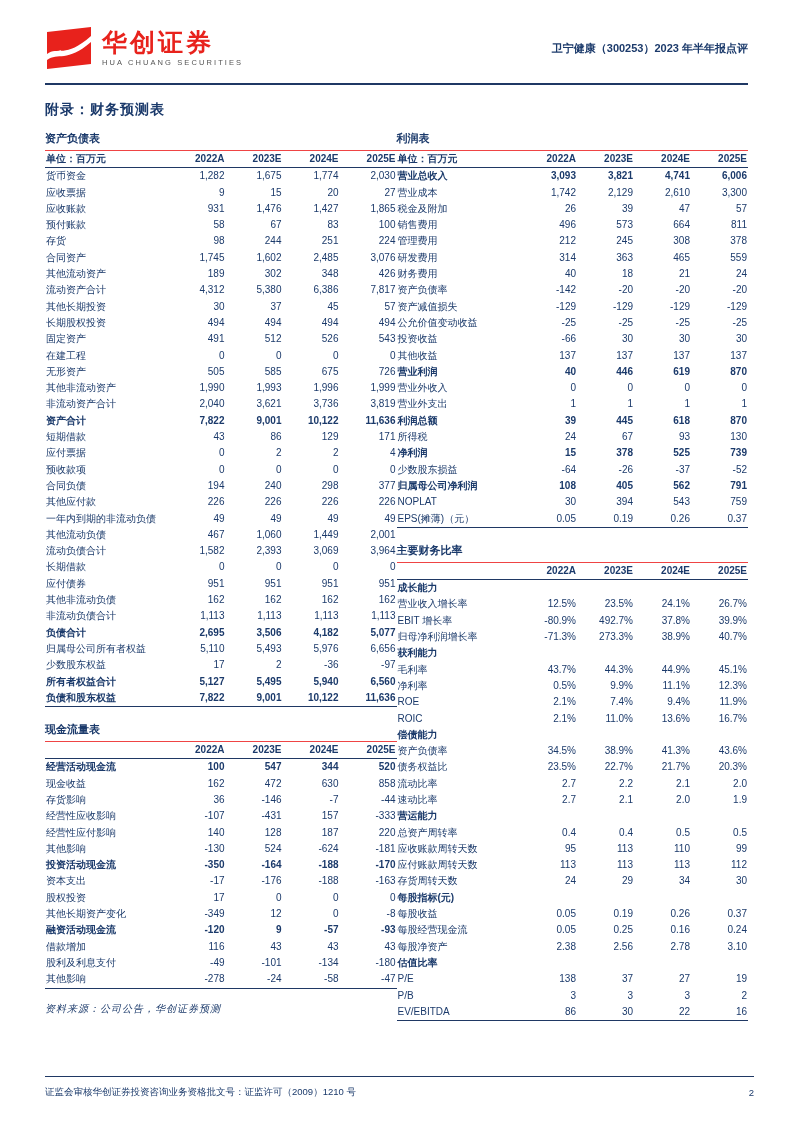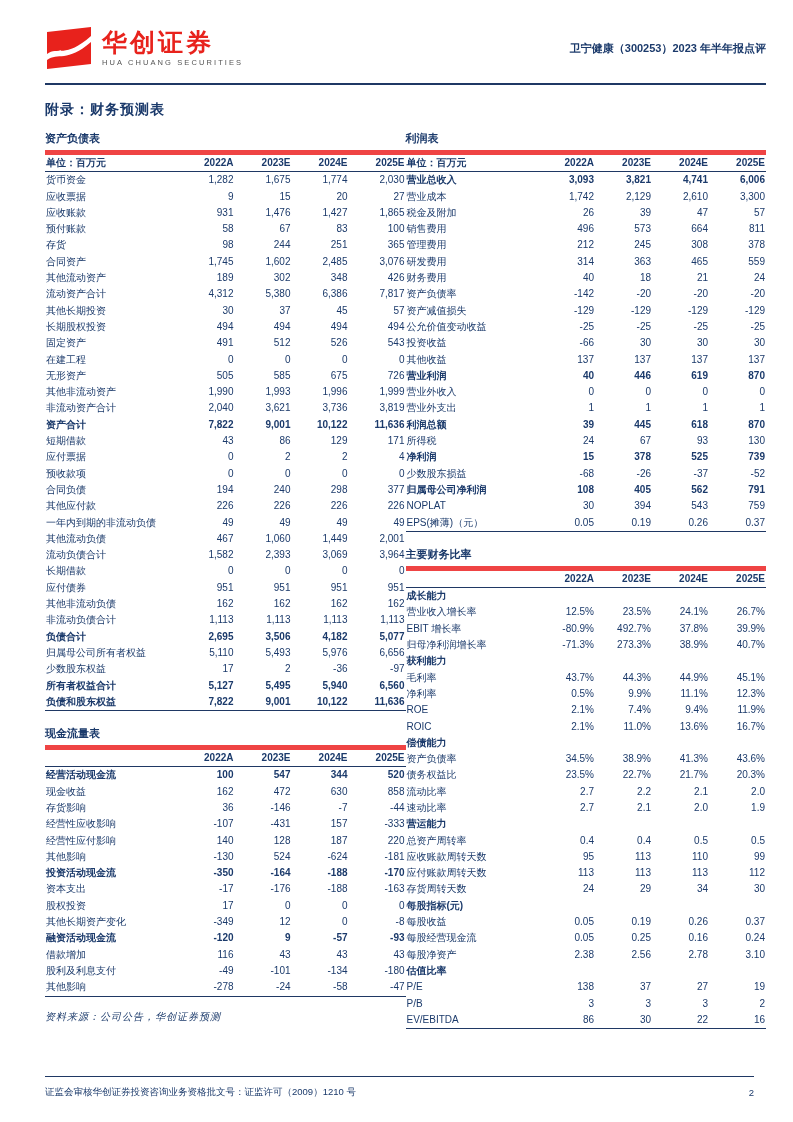--- a/index.html
+++ b/index.html
@@ -2,21 +2,21 @@
 <html><head>
 <meta charset="utf-8">
 <style>
   * { margin:0; padding:0; box-sizing:border-box; }
   html,body { background:#ffffff; }
   body {
     width:793px; height:1122px; position:relative; overflow:hidden;
     font-family:"Liberation Sans","DejaVu Sans",sans-serif;
     color:#1b3a6b;
   }
-  .page { padding:20px 27px 0 45px; }
+  .page { padding:20px 45px 0 45px; }
 
   
   .top { display:flex; justify-content:space-between; align-items:center; height:56px; }
   .logo { display:flex; align-items:center; gap:9px; }
   .logo-mark { width:48px; height:42px; flex:0 0 auto; }
   .logo-cn { color:#e8221c; font-size:25px; font-weight:bold; letter-spacing:3px; line-height:1.05; }
   .logo-en { color:#555; font-size:7.5px; letter-spacing:2.1px; margin-top:2px; }
   .report-title { font-size:11px; font-weight:bold; color:#1b3a6b; }
   .rule { height:2px; background:#1f3864; margin-top:7px; }
 
@@ -24,21 +24,21 @@
   .page-title { font-size:14px; font-weight:bold; color:#1b3a6b; margin:16px 0 10px 0; letter-spacing:1px; }
 
   
   .columns { display:flex; align-items:flex-start; }
   .col { flex:1; min-width:0; }
   .tbl-section { margin-bottom:13px; }
 
   .tbl-title { font-size:11px; font-weight:bold; padding:2px 0 4px 0; color:#1b3a6b; }
 
   table.fin { width:100%; border-collapse:collapse; table-layout:fixed;
-              border-top:5px solid #ef4444; border-bottom:1px solid #1f3864; }
+              border-top:1px solid #ef4444; border-bottom:1px solid #1f3864; }
   table.fin thead tr { border-bottom:1px solid #1f3864; }
   table.fin th, table.fin td {
     font-size:10px; line-height:16.3px; height:16.3px;
     padding:0 1px; white-space:nowrap; overflow:hidden; color:#1b3a6b;
   }
   table.fin th { font-weight:bold; text-align:left; }
   table.fin th.num, table.fin td.num { width:57px; text-align:right; }
   table.fin td.lbl, table.fin th.lbl { text-align:left; }
   tr.bold td { font-weight:bold; }
   tr.section td { font-weight:bold; }
@@ -117,21 +117,21 @@
                 <td class="num">58</td>
                 <td class="num">67</td>
                 <td class="num">83</td>
                 <td class="num">100</td>
               </tr>
               <tr>
                 <td class="lbl">存货</td>
                 <td class="num">98</td>
                 <td class="num">244</td>
                 <td class="num">251</td>
-                <td class="num">365</td>
+                <td class="num">224</td>
               </tr>
               <tr>
                 <td class="lbl">合同资产</td>
                 <td class="num">1,745</td>
                 <td class="num">1,602</td>
                 <td class="num">2,485</td>
                 <td class="num">3,076</td>
               </tr>
               <tr>
                 <td class="lbl">其他流动资产</td>
@@ -576,21 +576,21 @@
               </tr>
               <tr class="bold">
                 <td class="lbl">净利润</td>
                 <td class="num">15</td>
                 <td class="num">378</td>
                 <td class="num">525</td>
                 <td class="num">739</td>
               </tr>
               <tr>
                 <td class="lbl">少数股东损益</td>
-                <td class="num">-68</td>
+                <td class="num">-64</td>
                 <td class="num">-26</td>
                 <td class="num">-37</td>
                 <td class="num">-52</td>
               </tr>
               <tr class="bold">
                 <td class="lbl">归属母公司净利润</td>
                 <td class="num">108</td>
                 <td class="num">405</td>
                 <td class="num">562</td>
                 <td class="num">791</td>

